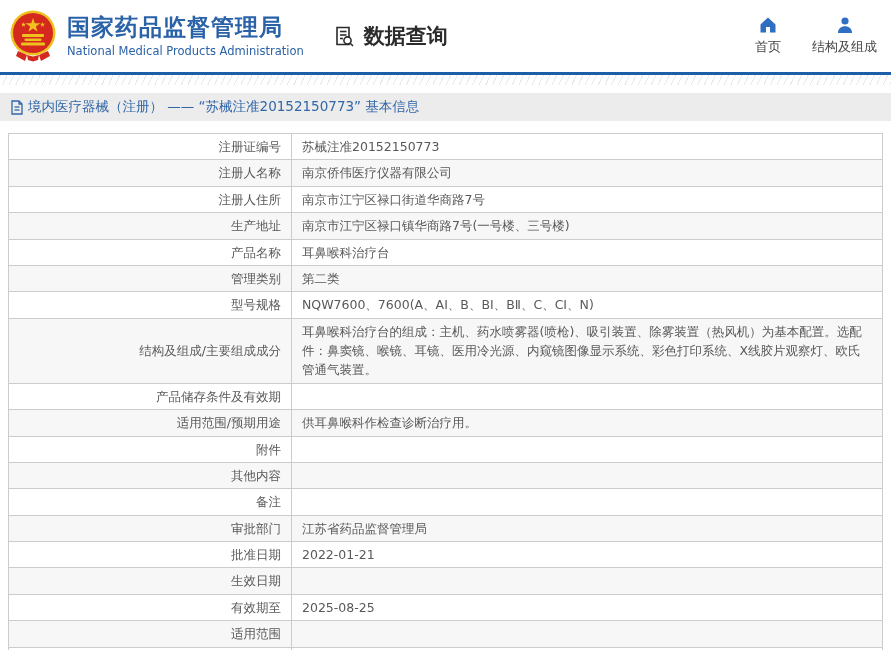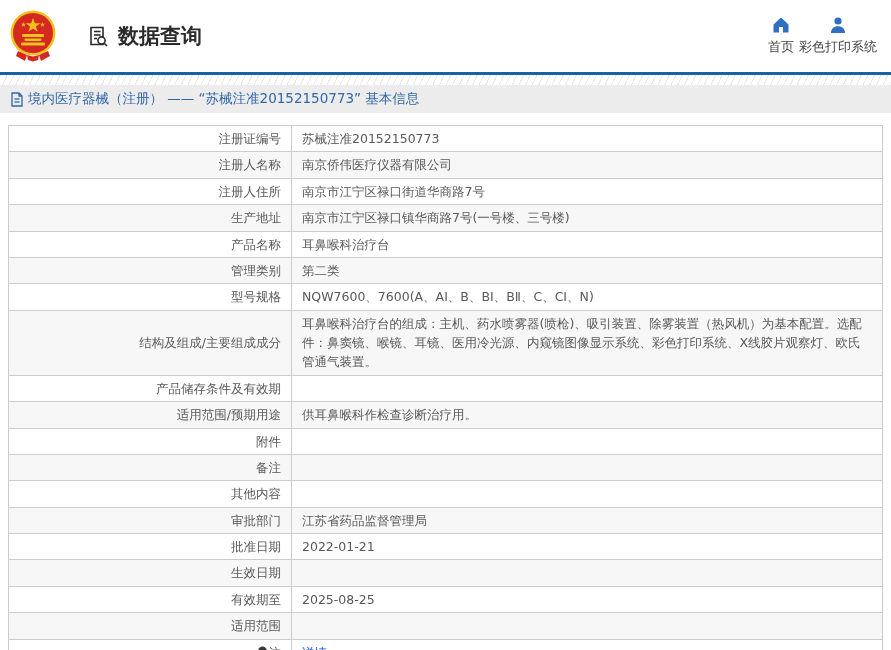--- a/index.html
+++ b/index.html
@@ -40,39 +40,40 @@
     margin-left: 28px;
     cursor: pointer;
   }
   .data-query svg { width: 24px; height: 24px; }
   .data-query-label {
     font-size: 21px;
     color: #2b2b2b;
     font-weight: bold;
     margin-left: 8px;
   }
-  .header-right { display: flex; align-items: flex-end; }
+  .header-right { display: flex; align-items: flex-end; gap: 26px; }
   .top-nav-item {
     display: flex; flex-direction: column; align-items: center;
     cursor: pointer;
     min-width: 36px;
   }
   .top-nav-item svg { width: 18px; height: 18px; }
   .top-nav-label { font-size: 13px; color: #444; margin-top: 4px; white-space: nowrap; }
 
   
   .blue-line { height: 3px; background: #1c5fa8; }
   .striped-band {
     height: 10px;
     background: repeating-linear-gradient(115deg,
       #e9e9e9 0px, #e9e9e9 1px, #ffffff 1px, #ffffff 6px);
   }
 
   
   .breadcrumb {
+    margin-top: 8px;
     height: 28px;
     background: #ececec;
     display: flex;
     align-items: center;
     padding-left: 10px;
   }
   .breadcrumb svg { width: 14px; height: 15px; flex: 0 0 auto; }
   .breadcrumb-text {
     margin-left: 4px;
     font-size: 13.5px;
@@ -125,20 +126,24 @@
       <polygon fill="#eec11e" points="25,8 26.8,13.2 32.3,13.2 27.9,16.5 29.6,21.8 25,18.6 20.4,21.8 22.1,16.5 17.7,13.2 23.2,13.2"></polygon>
       <polygon fill="#eec11e" points="15.5,12 16.1,13.8 18,13.8 16.5,15 17,16.8 15.5,15.7 14,16.8 14.5,15 13,13.8 14.9,13.8"></polygon>
       <polygon fill="#eec11e" points="34.5,12 35.1,13.8 37,13.8 35.5,15 36,16.8 34.5,15.7 33,16.8 33.5,15 32,13.8 33.9,13.8"></polygon>
       <rect x="14" y="24" width="22" height="3" rx="1" fill="#eec11e"></rect>
       <rect x="16.5" y="28.5" width="17" height="2.6" rx="1" fill="#eec11e"></rect>
       <rect x="13" y="32.5" width="24" height="3" rx="1" fill="#eec11e"></rect>
       <path d="M10 41 L19 45 L17 51 L8 46 Z" fill="#d5281e"></path>
       <path d="M40 41 L31 45 L33 51 L42 46 Z" fill="#d5281e"></path>
       <path d="M19 45 L25 46.5 L31 45 L30 50 L25 51.5 L20 50 Z" fill="#d5281e"></path>
     </svg>
+    <div class="org-names">
+      <div class="org-name-zh">国家药品监督管理局</div>
+      <div class="org-name-en">National Medical Products Administration</div>
+    </div>
     <div class="data-query">
       <svg viewBox="0 0 24 24" fill="none" stroke="#2b2b2b" stroke-width="1.6">
         <path d="M5 3.5 H17 V20.5 H5 Z"></path>
         <line x1="8" y1="7.5" x2="14.5" y2="7.5"></line>
         <line x1="8" y1="11" x2="14.5" y2="11"></line>
         <line x1="8" y1="14.5" x2="11" y2="14.5"></line>
         <circle cx="15.5" cy="16.5" r="3.6" fill="#ffffff"></circle>
         <line x1="18.2" y1="19.2" x2="21" y2="22"></line>
       </svg>
       <span class="data-query-label">数据查询</span>
@@ -149,21 +154,21 @@
       <svg viewBox="0 0 18 18">
         <path d="M9 1.5 L16.5 8.5 V16.5 H11 V11 H7 V16.5 H1.5 V8.5 Z" fill="#2f6fc1"></path>
       </svg>
       <span class="top-nav-label">首页</span>
     </div>
     <div class="top-nav-item">
       <svg viewBox="0 0 18 18">
         <circle cx="9" cy="5" r="3.6" fill="#2f6fc1"></circle>
         <path d="M2 17 C2 12.4 5.1 10.2 9 10.2 C12.9 10.2 16 12.4 16 17 Z" fill="#2f6fc1"></path>
       </svg>
-      <span class="top-nav-label">彩色打印系统</span>
+      <span class="top-nav-label">结构及组成</span>
     </div>
   </div>
 </header>
 
 <div class="blue-line"></div>
 <div class="striped-band"></div>
 
 <div class="breadcrumb">
   <svg viewBox="0 0 14 15" fill="none" stroke="#3166a7" stroke-width="1.3">
     <path d="M2 1 H9 L12 4 V14 H2 Z"></path>
@@ -214,25 +219,25 @@
       </tr>
       <tr>
         <td class="label-cell">适用范围/预期用途</td>
         <td class="value-cell">供耳鼻喉科作检查诊断治疗用。</td>
       </tr>
       <tr>
         <td class="label-cell">附件</td>
         <td class="value-cell"></td>
       </tr>
       <tr>
+        <td class="label-cell">其他内容</td>
+        <td class="value-cell"></td>
+      </tr>
+      <tr>
         <td class="label-cell">备注</td>
-        <td class="value-cell"></td>
-      </tr>
-      <tr>
-        <td class="label-cell">其他内容</td>
         <td class="value-cell"></td>
       </tr>
       <tr>
         <td class="label-cell">审批部门</td>
         <td class="value-cell">江苏省药品监督管理局</td>
       </tr>
       <tr>
         <td class="label-cell">批准日期</td>
         <td class="value-cell">2022-01-21</td>
       </tr>

